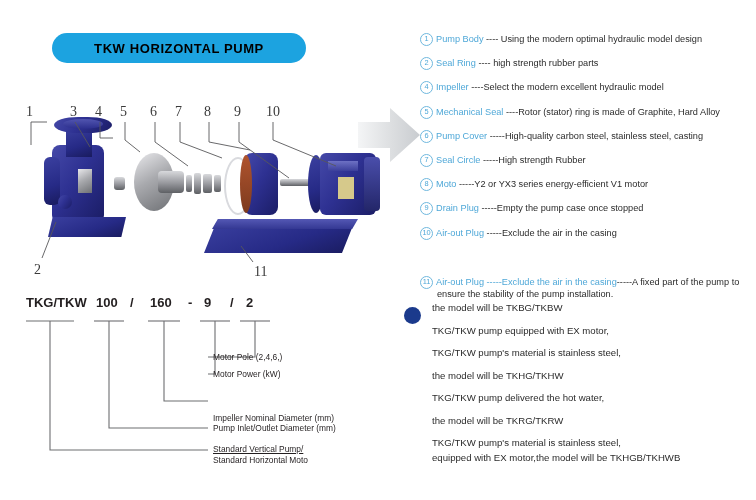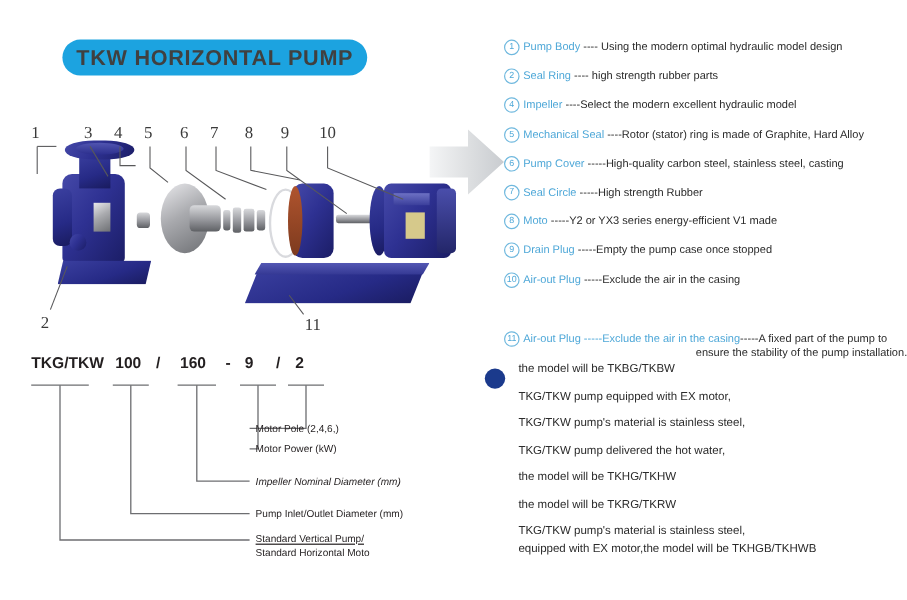--- a/index.html
+++ b/index.html
@@ -10,21 +10,21 @@
   }
   .root{position:relative;width:756px;height:500px;}
 
   
   .banner{
     position:absolute;left:52px;top:33px;width:254px;height:30px;
     background:#1ca3e0;border-radius:15px;
     display:flex;align-items:center;justify-content:center;
   }
   .banner span{
-    color:#404040;font-size:18px;font-weight:bold;letter-spacing:.6px;
+    color:#000000;font-size:13px;font-weight:bold;letter-spacing:.6px;
   }
 
   
   .diagram{position:absolute;left:8px;top:95px;width:350px;height:190px;}
   .callout-num{
     position:absolute;font-family:"Liberation Serif",serif;
     font-size:14px;color:#3a3a3a;
   }
 
   
@@ -45,21 +45,21 @@
   }
   .legend-row.wrap{white-space:normal;margin-top:36px;}
   .lg-num{
     display:inline-block;width:11px;height:11px;line-height:10px;
     border:1px solid #6fb8de;border-radius:50%;
     text-align:center;font-size:7.4px;color:#4fa8d8;
     vertical-align:middle;margin-right:3px;
   }
   .lg-name{color:#4fa8d8;}
   .lg-desc{color:#2b2b2b;}
-  .lg-ind{padding-left:17px;display:block;text-align:right;}
+  .lg-ind{padding-left:17px;display:block;}
 
   
   .model{position:absolute;left:8px;top:295px;width:350px;height:200px;}
   .code-row{position:absolute;left:0;top:0;width:350px;height:22px;}
   .code-tok{
     position:absolute;top:0;font-size:13px;font-weight:bold;
     color:#231f20;font-family:"Liberation Sans",sans-serif;
   }
   .mlabel{
     position:absolute;font-size:8.4px;color:#231f20;
@@ -191,21 +191,21 @@
     <div class="legend-row">
       <span class="lg-num">5</span><span class="lg-name">Mechanical Seal</span> <span class="lg-desc">----Rotor (stator) ring is made of Graphite, Hard Alloy</span>
     </div>
     <div class="legend-row">
       <span class="lg-num">6</span><span class="lg-name">Pump Cover</span> <span class="lg-desc">-----High-quality carbon steel, stainless steel, casting</span>
     </div>
     <div class="legend-row">
       <span class="lg-num">7</span><span class="lg-name">Seal Circle</span> <span class="lg-desc">-----High strength Rubber</span>
     </div>
     <div class="legend-row">
-      <span class="lg-num">8</span><span class="lg-name">Moto</span> <span class="lg-desc">-----Y2 or YX3 series energy-efficient V1 made</span>
+      <span class="lg-num">8</span><span class="lg-name">Moto</span> <span class="lg-desc">-----Y2 or YX3 series energy-efficient V1 motor</span>
     </div>
     <div class="legend-row">
       <span class="lg-num">9</span><span class="lg-name">Drain Plug</span> <span class="lg-desc">-----Empty the pump case once stopped</span>
     </div>
     <div class="legend-row">
       <span class="lg-num">10</span><span class="lg-name">Air-out Plug</span> <span class="lg-desc">-----Exclude the air in the casing</span>
     </div>
     <div class="legend-row wrap">
       <span class="lg-num">11</span><span class="lg-name">Air-out Plug -----Exclude the air in the casing</span><span class="lg-desc">-----A fixed part of the pump to</span>
       <span class="lg-desc lg-ind">ensure the stability of the pump installation.</span>
@@ -239,31 +239,31 @@
         <path d="M156,26 L156,106 L200,106"></path>
         <path d="M207,26 L207,79  L200,79"></path>
         <path d="M247,26 L247,62  L200,62"></path>
 
         <path d="M200,155 L200,155"></path>
       </g>
     </svg>
 
     <span class="mlabel" style="left:205px;top:57px;">Motor Pole (2,4,6,)</span>
     <span class="mlabel" style="left:205px;top:74px;">Motor Power  (kW)</span>
-    <span class="mlabel" style="left:205px;top:101px;font-style:italic;">Impeller Nominal Diameter (mm)</span>
+    <span class="mlabel" style="left:205px;top:118px;">Impeller Nominal Diameter (mm)</span>
     <span class="mlabel" style="left:205px;top:128px;">Pump Inlet/Outlet Diameter (mm)</span>
     <span class="mlabel" style="left:205px;top:149px;text-decoration:underline;">Standard Vertical Pump/</span>
     <span class="mlabel" style="left:205px;top:160px;">Standard  Horizontal Moto</span>
   </div>
 
   <div class="notes">
     <div class="dot"></div>
     <div class="note-line">the model will be TKBG/TKBW</div>
     <div class="note-line">TKG/TKW pump equipped with EX motor,</div>
     <div class="note-line">TKG/TKW pump's material is stainless steel,</div>
+    <div class="note-line">the model will be TKHG/TKHW</div>
     <div class="note-line">TKG/TKW pump delivered the hot water,</div>
-    <div class="note-line">the model will be TKHG/TKHW</div>
     <div class="note-line">the model will be TKRG/TKRW</div>
     <div class="note-line tight">TKG/TKW pump's material is stainless steel,</div>
     <div class="note-line">equipped with EX motor,the model will be TKHGB/TKHWB</div>
   </div>
 
 </div>
 
 </body></html>

